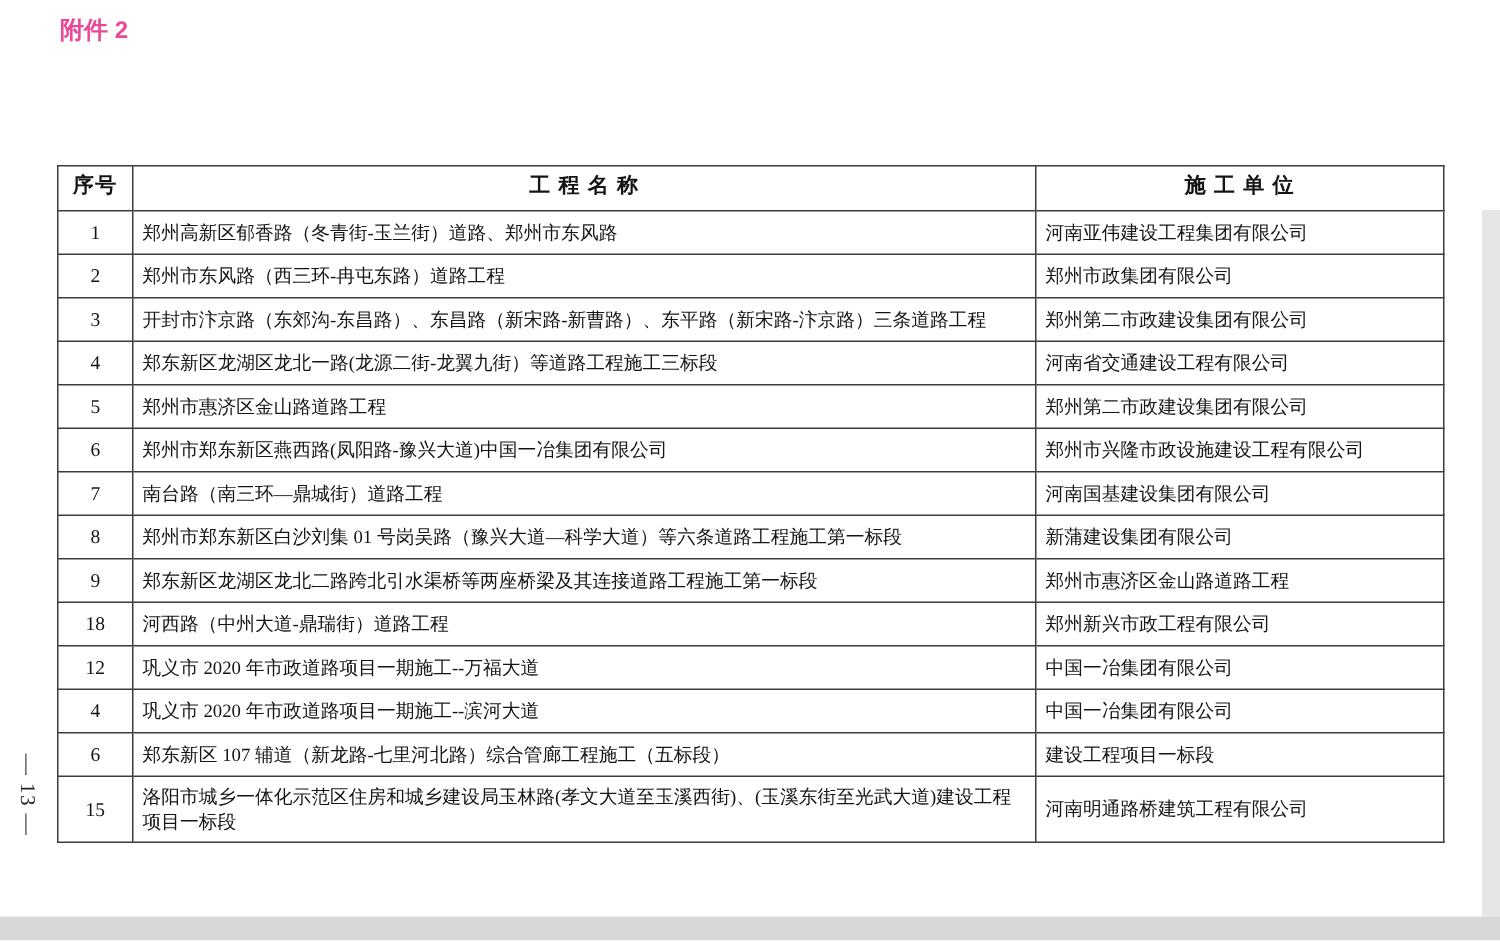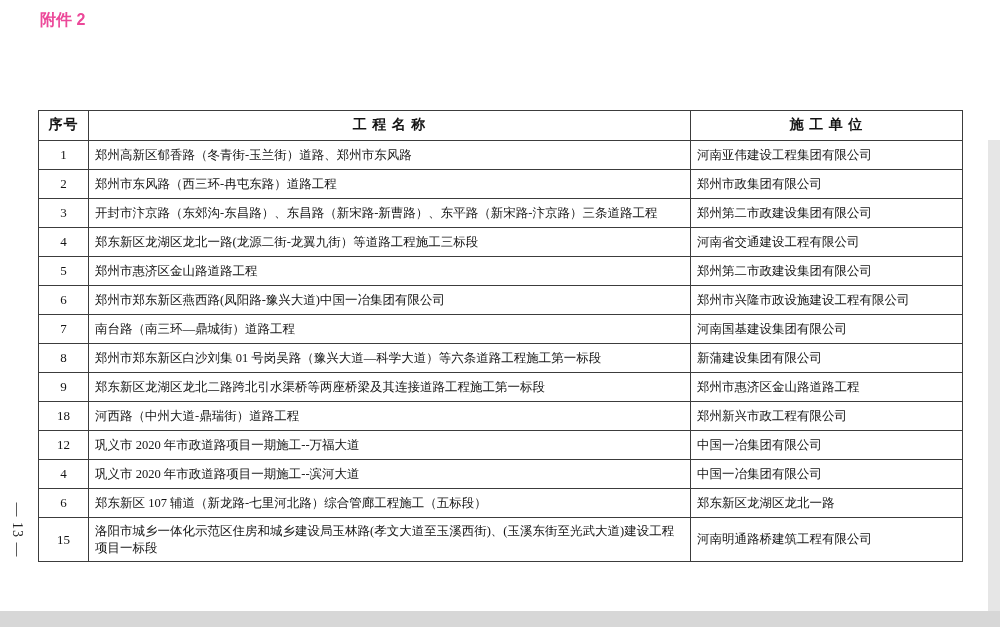--- a/index.html
+++ b/index.html
@@ -150,21 +150,21 @@
           <td>中国一冶集团有限公司</td>
         </tr>
         <tr>
           <td>4</td>
           <td>巩义市 2020 年市政道路项目一期施工--滨河大道</td>
           <td>中国一冶集团有限公司</td>
         </tr>
         <tr>
           <td>6</td>
           <td>郑东新区 107 辅道（新龙路-七里河北路）综合管廊工程施工（五标段）</td>
-          <td>郑东新区龙湖区龙北一路</td>
+          <td>建设工程项目一标段</td>
         </tr>
         <tr>
           <td>15</td>
           <td>洛阳市城乡一体化示范区住房和城乡建设局玉林路(孝文大道至玉溪西街)、(玉溪东街至光武大道)建设工程项目一标段</td>
           <td>河南明通路桥建筑工程有限公司</td>
         </tr>
       </tbody>
   </table>
 </div>
 

